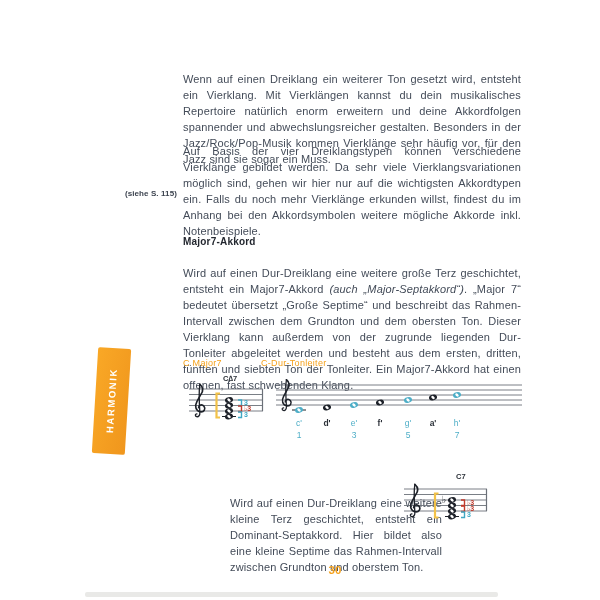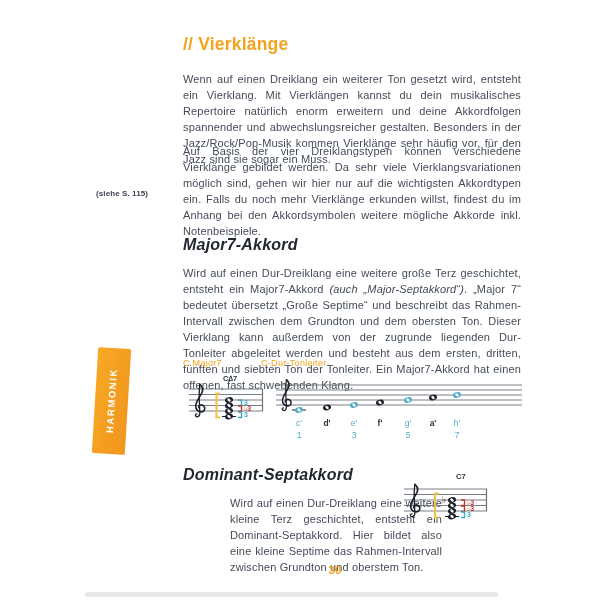--- a/index.html
+++ b/index.html
@@ -14,25 +14,25 @@
   }
   .body-text{
     font-size:11px;line-height:16px;text-align:justify;letter-spacing:.15px;
     color:#434b58;
   }
   .p1{left:183px;top:60px;width:338px;}
   .p2{left:183px;top:132px;width:338px;}
   .p3{left:183px;top:254px;width:338px;}
   .p4{left:186px;top:484px;width:212px;margin-left:44px;}
   .margin-note{
-    left:96px;top:189px;width:81px;text-align:left;
+    left:96px;top:189px;width:81px;text-align:right;
     font-size:8px;font-weight:bold;color:#3c434f;letter-spacing:.1px;
   }
   .sub-heading{
-    font-size:16px;font-weight:bold;color:#23272f;letter-spacing:.2px;font-style:italic;
+    font-size:10px;font-weight:bold;color:#23272f;letter-spacing:.2px;
   }
   .h-major7{left:183px;top:236px;}
   .h-dom7{left:183px;top:466px;}
   .fig-caption{
     font-size:9px;font-weight:normal;color:#f5a21d;letter-spacing:.3px;
   }
   .cap-chord{left:183px;top:358px;}
   .cap-scale{left:261px;top:358px;}
   .tab{
     left:95px;top:348px;width:33px;height:106px;
@@ -71,21 +71,20 @@
     </g>
     <g id="wnote">
       <ellipse rx="4.1" ry="2.8" transform="rotate(-14)"></ellipse>
       <ellipse rx="2" ry="1.25" fill="#ffffff" transform="rotate(40)"></ellipse>
     </g>
   </defs>
 </svg>
 
 <div class="page">
 
-  <div class="abs page-title">// Vierklänge</div>
 
   <p class="abs body-text p1">Wenn auf einen Dreiklang ein weiterer Ton gesetzt wird, entsteht ein Vierklang. Mit Vierklängen kannst du dein musikalisches Repertoire natürlich enorm erweitern und deine Akkordfolgen spannender und abwechslungsreicher gestalten. Besonders in der Jazz/Rock/Pop-Musik kommen Vierklänge sehr häufig vor, für den Jazz sind sie sogar ein Muss.</p>
   <p class="abs body-text p2">Auf Basis der vier Dreiklangstypen können verschiedene Vierklänge gebildet werden. Da sehr viele Vierklangsvariationen möglich sind, gehen wir hier nur auf die wichtigsten Akkordtypen ein. Falls du noch mehr Vierklänge erkunden willst, findest du im Anhang bei den Akkordsymbolen weitere mögliche Akkorde inkl. Notenbeispiele.</p>
   <div class="abs margin-note">(siehe S. 115)</div>
 
   <div class="abs sub-heading h-major7">Major7-Akkord</div>
   <p class="abs body-text p3"><span>Wird auf einen Dur-Dreiklang eine weitere große Terz geschichtet, entsteht ein Major7-Akkord </span><em>(auch „Major-Septakkord“)</em><span>. „Major 7“ bedeutet übersetzt „Große Septime“ und beschreibt das Rahmen-Intervall zwischen dem Grundton und dem obersten Ton. Dieser Vierklang kann außerdem von der zugrunde liegenden Dur-Tonleiter abgeleitet werden und besteht aus dem ersten, dritten, fünften und siebten Ton der Tonleiter. Ein Major7-Akkord hat einen offenen, fast schwebenden Klang.</span></p>
 
   <div class="abs fig-caption cap-chord">C Major7</div>
   <div class="abs fig-caption cap-scale">C-Dur-Tonleiter</div>
@@ -146,21 +145,20 @@
       <text class="note-name-hl" x="132" y="55">g'</text>
       <text class="note-name" x="157" y="55">a'</text>
       <text class="note-name-hl" x="181" y="55">h'</text>
       <text class="degree" x="23" y="67">1</text>
       <text class="degree" x="78" y="67">3</text>
       <text class="degree" x="132" y="67">5</text>
       <text class="degree" x="181" y="67">7</text>
     </g>
   </svg>
 
-  <div class="abs sub-heading h-dom7">Dominant-Septakkord</div>
   <p class="abs body-text p4">Wird auf einen Dur-Dreiklang eine weitere kleine Terz geschichtet, entsteht ein Dominant-Septakkord. Hier bildet also eine kleine Septime das Rahmen-Intervall zwischen Grundton und oberstem Ton.</p>
 
   <svg class="abs" style="left:400px;top:464px" width="92" height="88" viewBox="0 0 92 88">
     <text class="sym" x="56" y="15">C7</text>
     <g stroke="#6b7078" stroke-width="0.9">
       <line x1="4" y1="25" x2="87" y2="25"></line>
         <line x1="4" y1="30.5" x2="87" y2="30.5"></line>
       <line x1="4" y1="36" x2="87" y2="36"></line>
         <line x1="4" y1="41.5" x2="87" y2="41.5"></line>
       <line x1="4" y1="47" x2="87" y2="47"></line>

